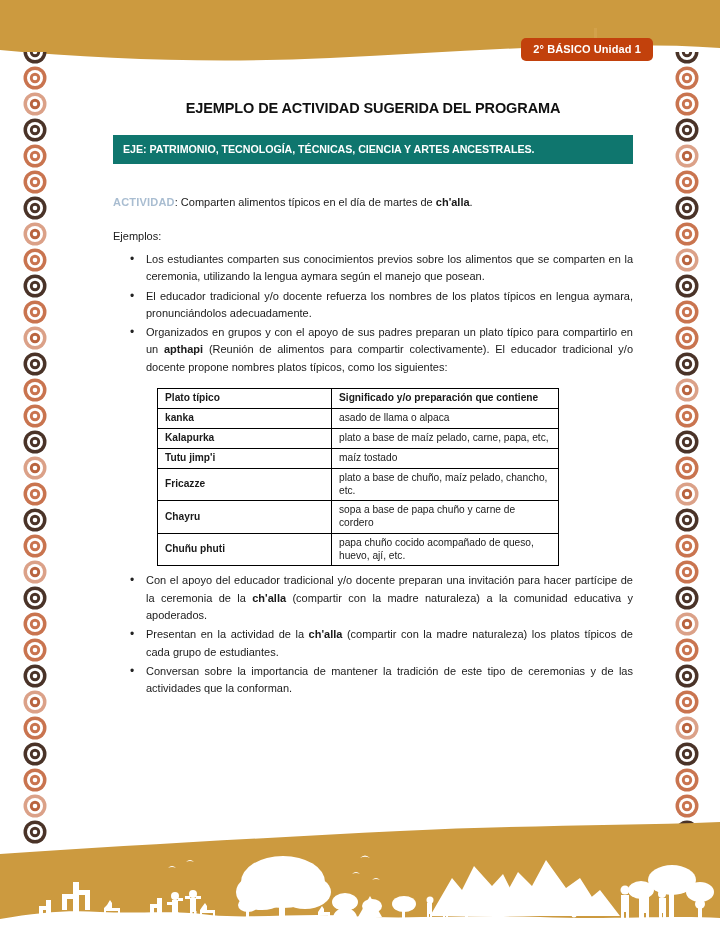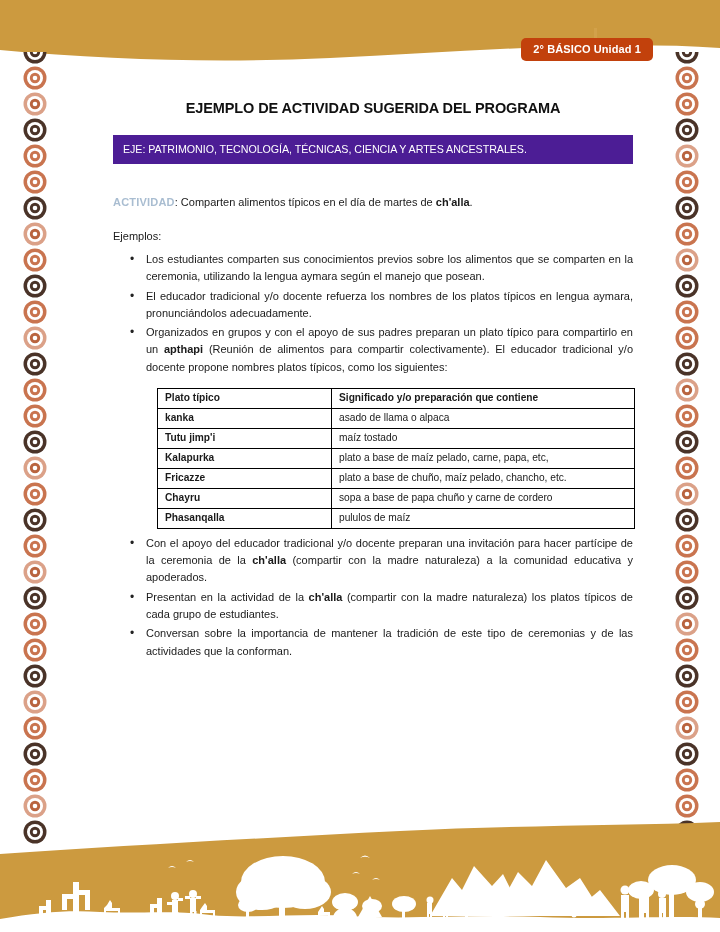--- a/index.html
+++ b/index.html
@@ -81,24 +81,24 @@
   .page-title {
     text-align: center;
     font-size: 14.5px;
     font-weight: bold;
     color: #111111;
     margin: 88px 0 0 0;
     letter-spacing: -0.1px;
   }
   .eje-bar {
     margin: 19px 100px 0 100px;
-    background: #4c1d95;
+    background: #0f766e;
     color: #ffffff;
     font-size: 10.7px;
-    font-weight: normal;
+    font-weight: bold;
     padding: 8px 10px 9px 10px;
     letter-spacing: -0.05px;
   }
 
   .body-area {
     margin: 0 100px 0 100px;
     font-size: 11px;
     line-height: 1.55;
   }
   .activity-line {
@@ -136,21 +136,21 @@
     color: #222;
   }
   b, strong { font-weight: bold; }
 
   
   .dish-table-wrap {
     margin: 12px 0 0 44px;
   }
   table.dish-table {
     border-collapse: collapse;
-    width: 478px;
+    width: 402px;
     font-size: 10.2px;
   }
   table.dish-table td, table.dish-table th {
     border: 1px solid #000000;
     padding: 3px 6px 3px 7px;
     text-align: left;
     vertical-align: middle;
     height: 13px;
     line-height: 1.25;
   }
@@ -300,38 +300,38 @@
             <th>Plato típico</th>
             <th>Significado y/o preparación que contiene</th>
           </tr>
         </thead>
         <tbody id="dish-tbody">
             <tr>
               <td class="dish-name">kanka</td>
               <td class="dish-desc">asado de llama o alpaca</td>
             </tr>
             <tr>
+              <td class="dish-name">Kalapurka</td>
+              <td class="dish-desc">plato a base de maíz pelado, carne, papa, etc,</td>
+            </tr>
+            <tr>
               <td class="dish-name">Tutu jimp'i</td>
               <td class="dish-desc">maíz tostado</td>
             </tr>
             <tr>
-              <td class="dish-name">Kalapurka</td>
-              <td class="dish-desc">plato a base de maíz pelado, carne, papa, etc,</td>
-            </tr>
-            <tr>
               <td class="dish-name">Fricazze</td>
               <td class="dish-desc">plato a base de chuño, maíz pelado, chancho, etc.</td>
             </tr>
             <tr>
               <td class="dish-name">Chayru</td>
               <td class="dish-desc">sopa a base de papa chuño y carne de cordero</td>
             </tr>
             <tr>
-              <td class="dish-name">Phasanqalla</td>
-              <td class="dish-desc">pululos de maíz</td>
+              <td class="dish-name">Chuñu phuti</td>
+              <td class="dish-desc">papa chuño cocido acompañado de queso, huevo, ají, etc.</td>
             </tr>
           </tbody>
       </table>
     </div>
 
     <ul class="bullets bullets-after" id="bullets-after">
         <li><span>Con el apoyo del educador tradicional y/o docente preparan una invitación para hacer partícipe de la ceremonia de la </span><b>ch'alla</b><span> (compartir con la madre naturaleza) a la comunidad educativa y apoderados.</span></li>
         <li><span>Presentan en la actividad de la </span><b>ch'alla</b><span> (compartir con la madre naturaleza) los platos típicos de cada grupo de estudiantes.</span></li>
         <li><span>Conversan sobre la importancia de mantener la tradición de este tipo de ceremonias y de las actividades que la conforman.</span></li>
       </ul>

